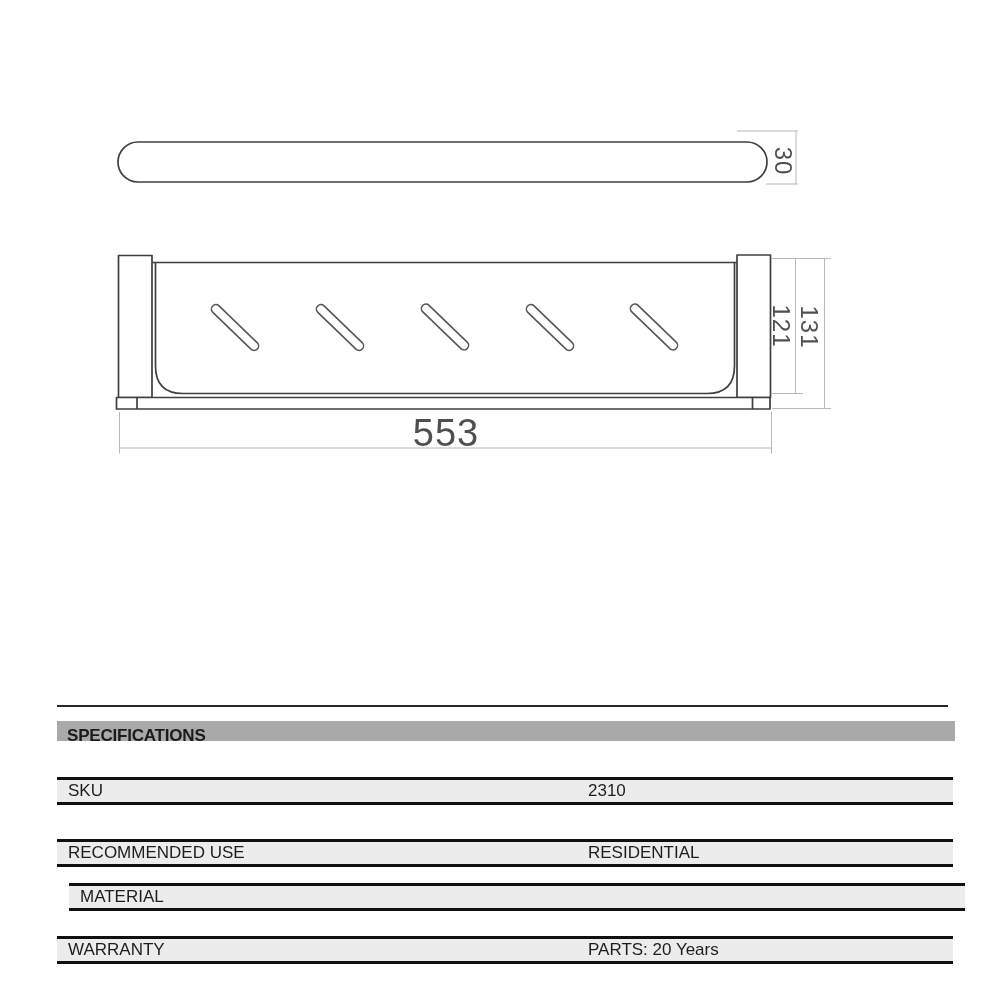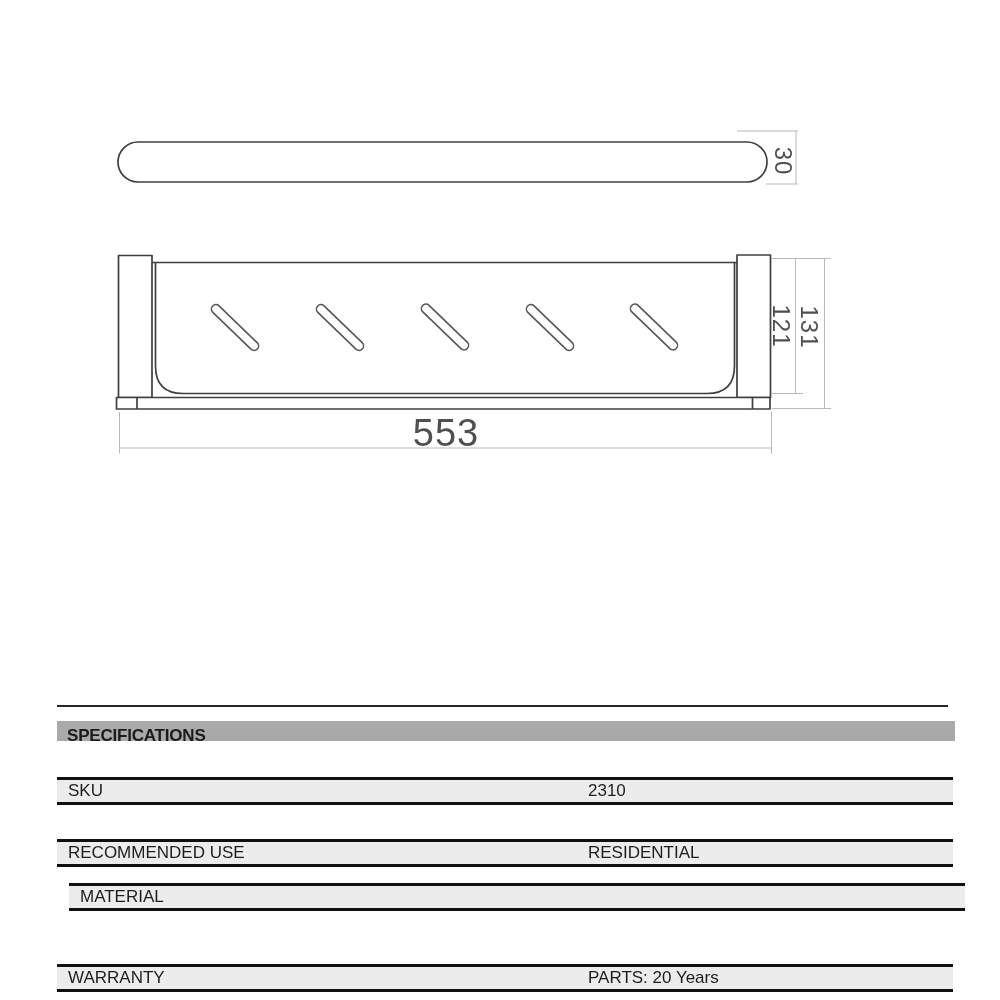--- a/index.html
+++ b/index.html
@@ -22,21 +22,21 @@
   .table-topline{position:absolute;left:0;top:0;width:891px;height:0;border-top:2px solid #272727;}
   .table-header{
     position:absolute;left:0;top:16px;width:898px;height:20px;
     background:#a9a9a9;color:#1b1b1b;font-size:17px;font-weight:bold;
     line-height:30px;padding-left:10px;box-sizing:border-box;letter-spacing:-0.2px;
   }
   .spec-row{
     position:absolute;left:0;width:896px;height:22px;background:#ececec;
     border-top:3px solid #101010;border-bottom:3px solid #101010;
   }
-  .row-1{top:72px;} .row-2{top:125px;margin-top:9px;} .row-3{top:178px;margin-left:12px;} .row-4{top:231px;margin-top:28px;}
+  .row-1{top:72px;} .row-2{top:125px;margin-top:9px;} .row-3{top:178px;margin-left:12px;} .row-4{top:231px;}
   .cell-label,.cell-value{
     position:absolute;top:0;line-height:22px;font-size:17px;color:#1d1d1d;white-space:nowrap;
   }
   .cell-label{left:11px;}
   .cell-value{left:531px;}
 </style>
 </head>
 <body>
 
 <div class="sheet">

